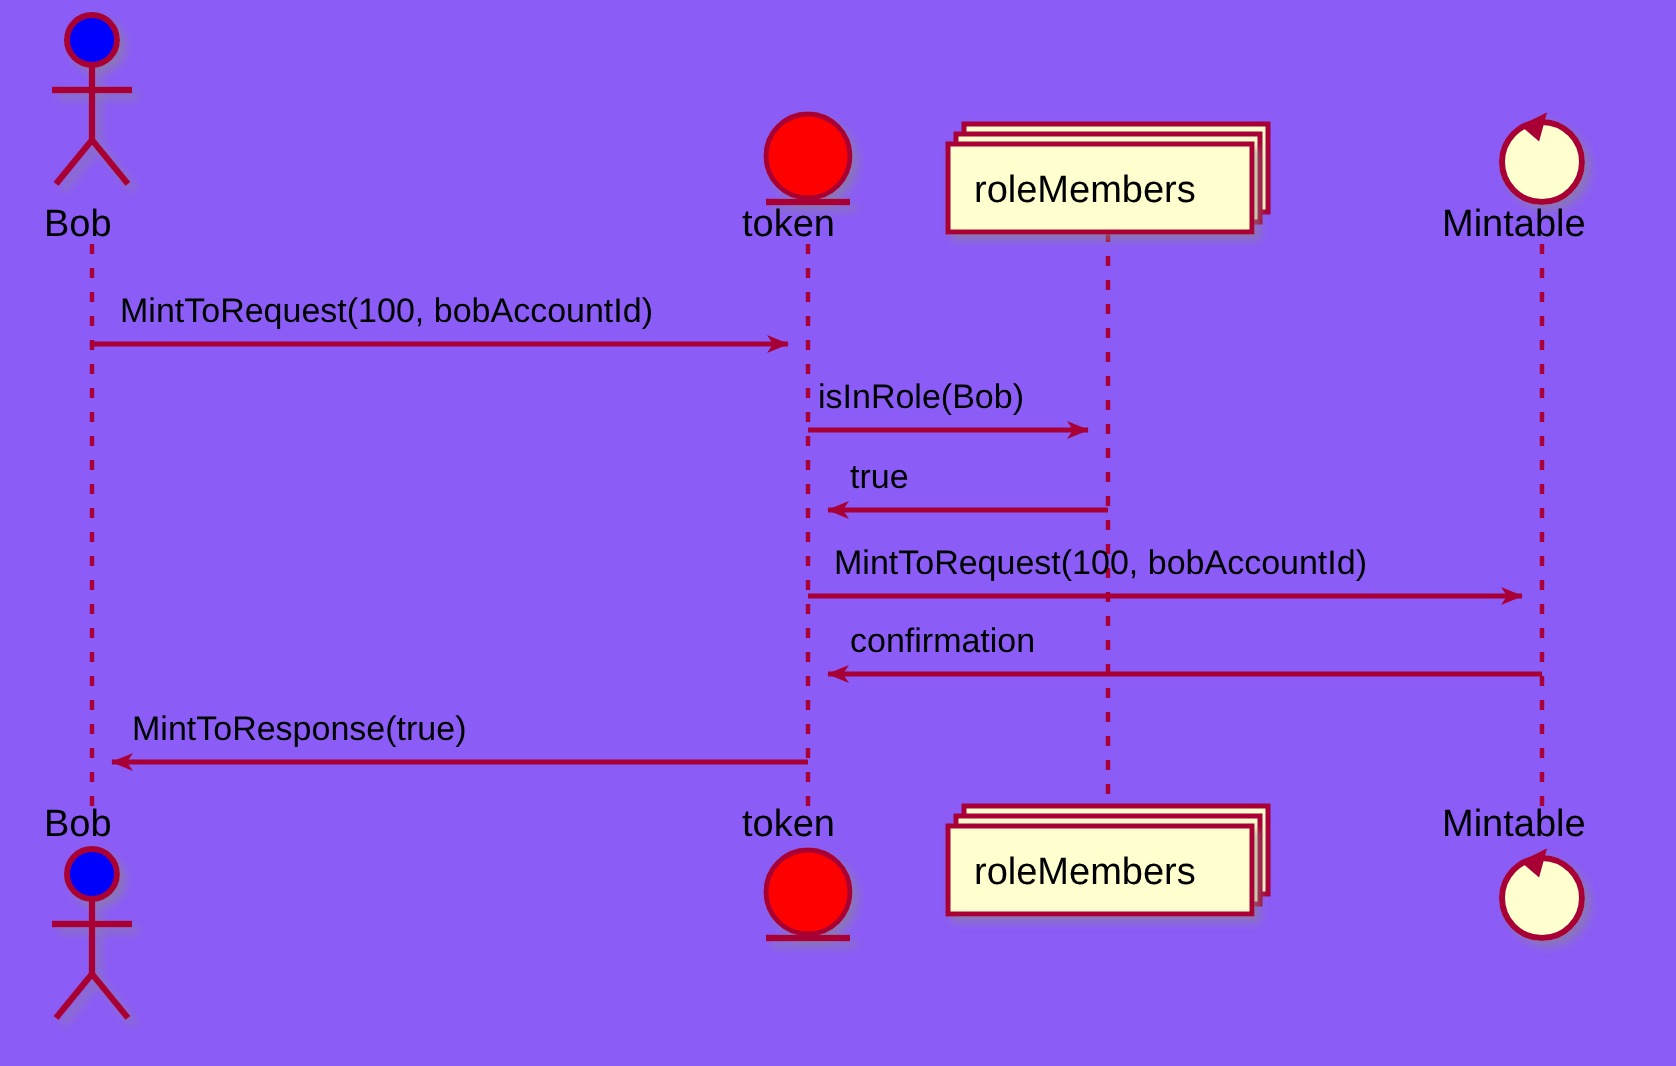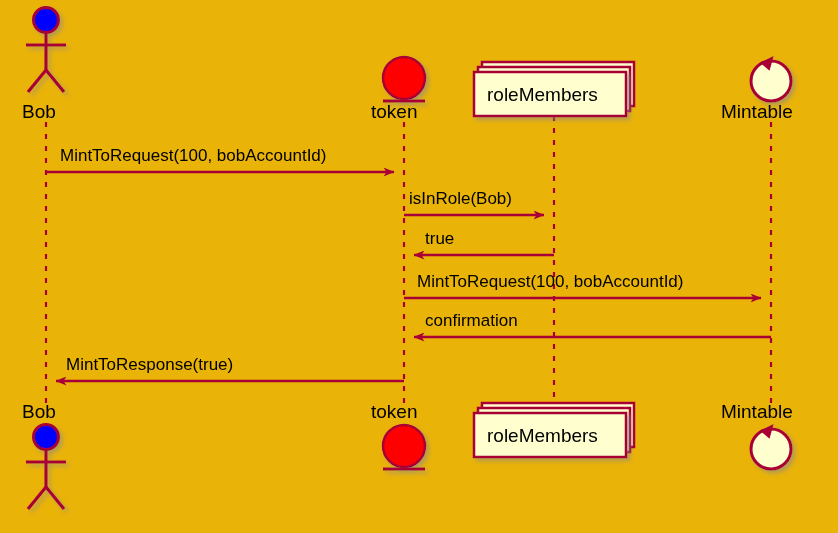--- a/index.html
+++ b/index.html
@@ -11,21 +11,21 @@
   body {
     width: 838px;
     height: 533px;
     font-family: "Liberation Sans", sans-serif;
     overflow: hidden;
   }
   #diagram-root {
     position: relative;
     width: 838px;
     height: 533px;
-    background: #eab308;
+    background: #8b5cf6;
   }
   svg#diagram-svg {
     position: absolute;
     left: 0;
     top: 0;
     width: 838px;
     height: 533px;
     display: block;
   }
   .lbl {

